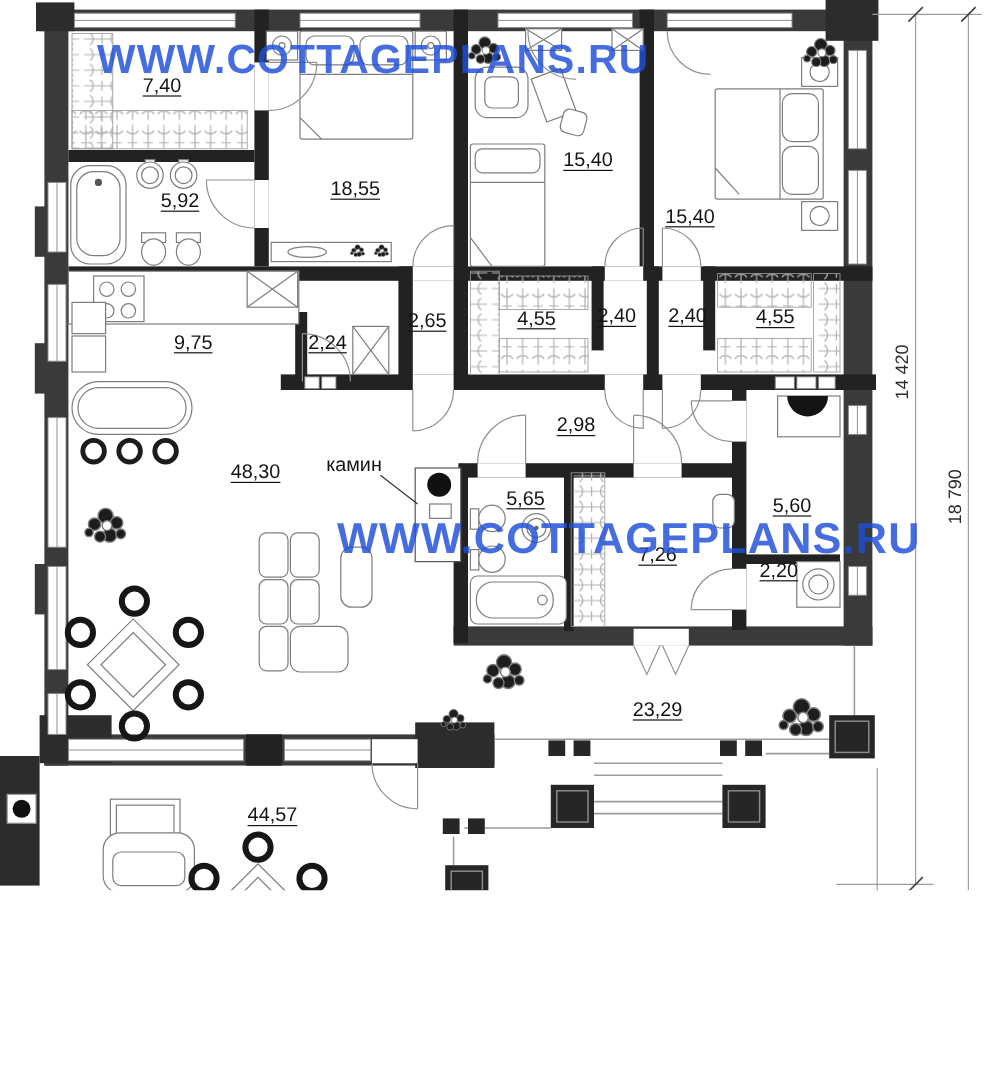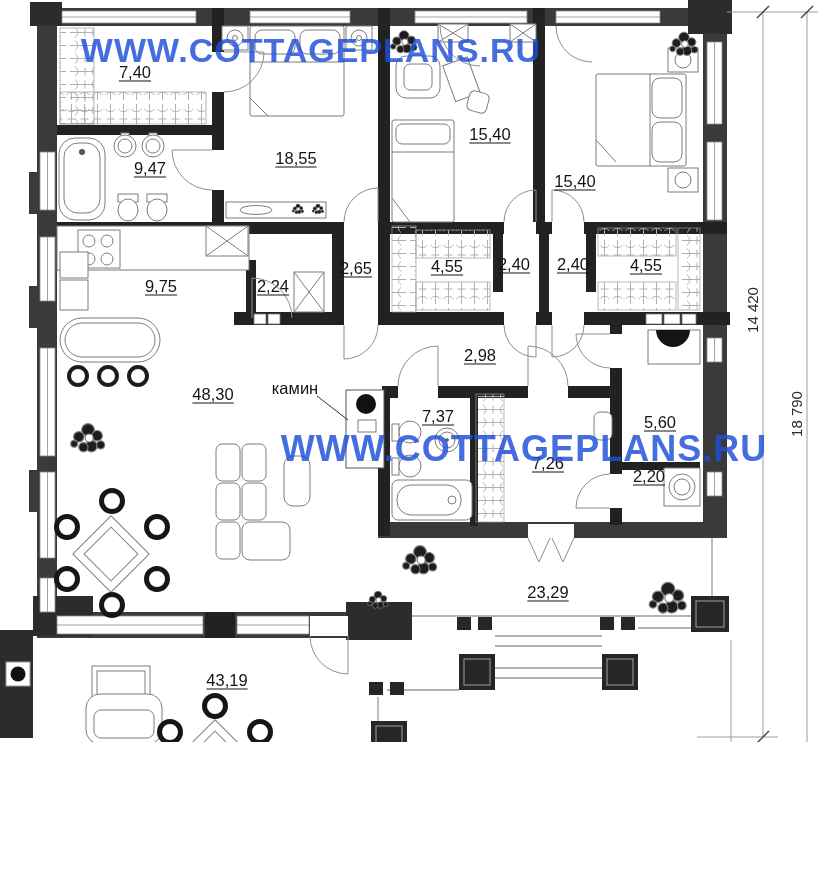--- a/index.html
+++ b/index.html
@@ -425,39 +425,39 @@
           <line x1="801" y1="831" x2="813" y2="819"></line>
     <line x1="31" y1="871" x2="43" y2="859"></line>
           <line x1="725" y1="871" x2="737" y2="859"></line>
   </g>
 </g>
 
 <line x1="317" y1="396" x2="348" y2="420" stroke="#333" stroke-width="1"></line>
 </svg>
 
 <div class="lbl area" style="left:135px;top:72px">7,40</div>
-<div class="lbl area" style="left:150px;top:168px">9,47</div>
+<div class="lbl area" style="left:150px;top:168px">5,92</div>
 <div class="lbl area" style="left:296px;top:158px">18,55</div>
 <div class="lbl area" style="left:490px;top:134px">15,40</div>
 <div class="lbl area" style="left:575px;top:181px">15,40</div>
 <div class="lbl area" style="left:161px;top:286px">9,75</div>
 <div class="lbl area" style="left:273px;top:286px">2,24</div>
 <div class="lbl area" style="left:356px;top:268px">2,65</div>
 <div class="lbl area" style="left:447px;top:266px">4,55</div>
 <div class="lbl area" style="left:514px;top:264px">2,40</div>
 <div class="lbl area" style="left:573px;top:264px">2,40</div>
 <div class="lbl area" style="left:646px;top:265px">4,55</div>
 <div class="lbl area" style="left:480px;top:355px">2,98</div>
 <div class="lbl area" style="left:213px;top:394px">48,30</div>
-<div class="lbl area" style="left:438px;top:416px">7,37</div>
+<div class="lbl area" style="left:438px;top:416px">5,65</div>
 <div class="lbl area" style="left:548px;top:463px">7,26</div>
 <div class="lbl area" style="left:660px;top:422px">5,60</div>
 <div class="lbl area" style="left:649px;top:476px">2,20</div>
 <div class="lbl area" style="left:548px;top:592px">23,29</div>
-<div class="lbl area" style="left:227px;top:680px">43,19</div>
+<div class="lbl area" style="left:227px;top:680px">44,57</div>
 
 <div class="lbl" style="left:295px;top:388px">камин</div>
 
 <div class="lbl vert" style="left:752px;top:310px">14 420</div>
 <div class="lbl vert" style="left:796px;top:414px">18 790</div>
 <div class="lbl dimh" style="left:384px;top:858px">15 760</div>
 
 <div class="wm wm-top" style="left:311px;top:50px">WWW.COTTAGEPLANS.RU</div>
 <div class="wm wm-mid" style="left:524px;top:449px">WWW.COTTAGEPLANS.RU</div>
 <div class="wm wm-bot" style="left:311px;top:841px">WWW.COTTAGEPLANS.RU</div>

